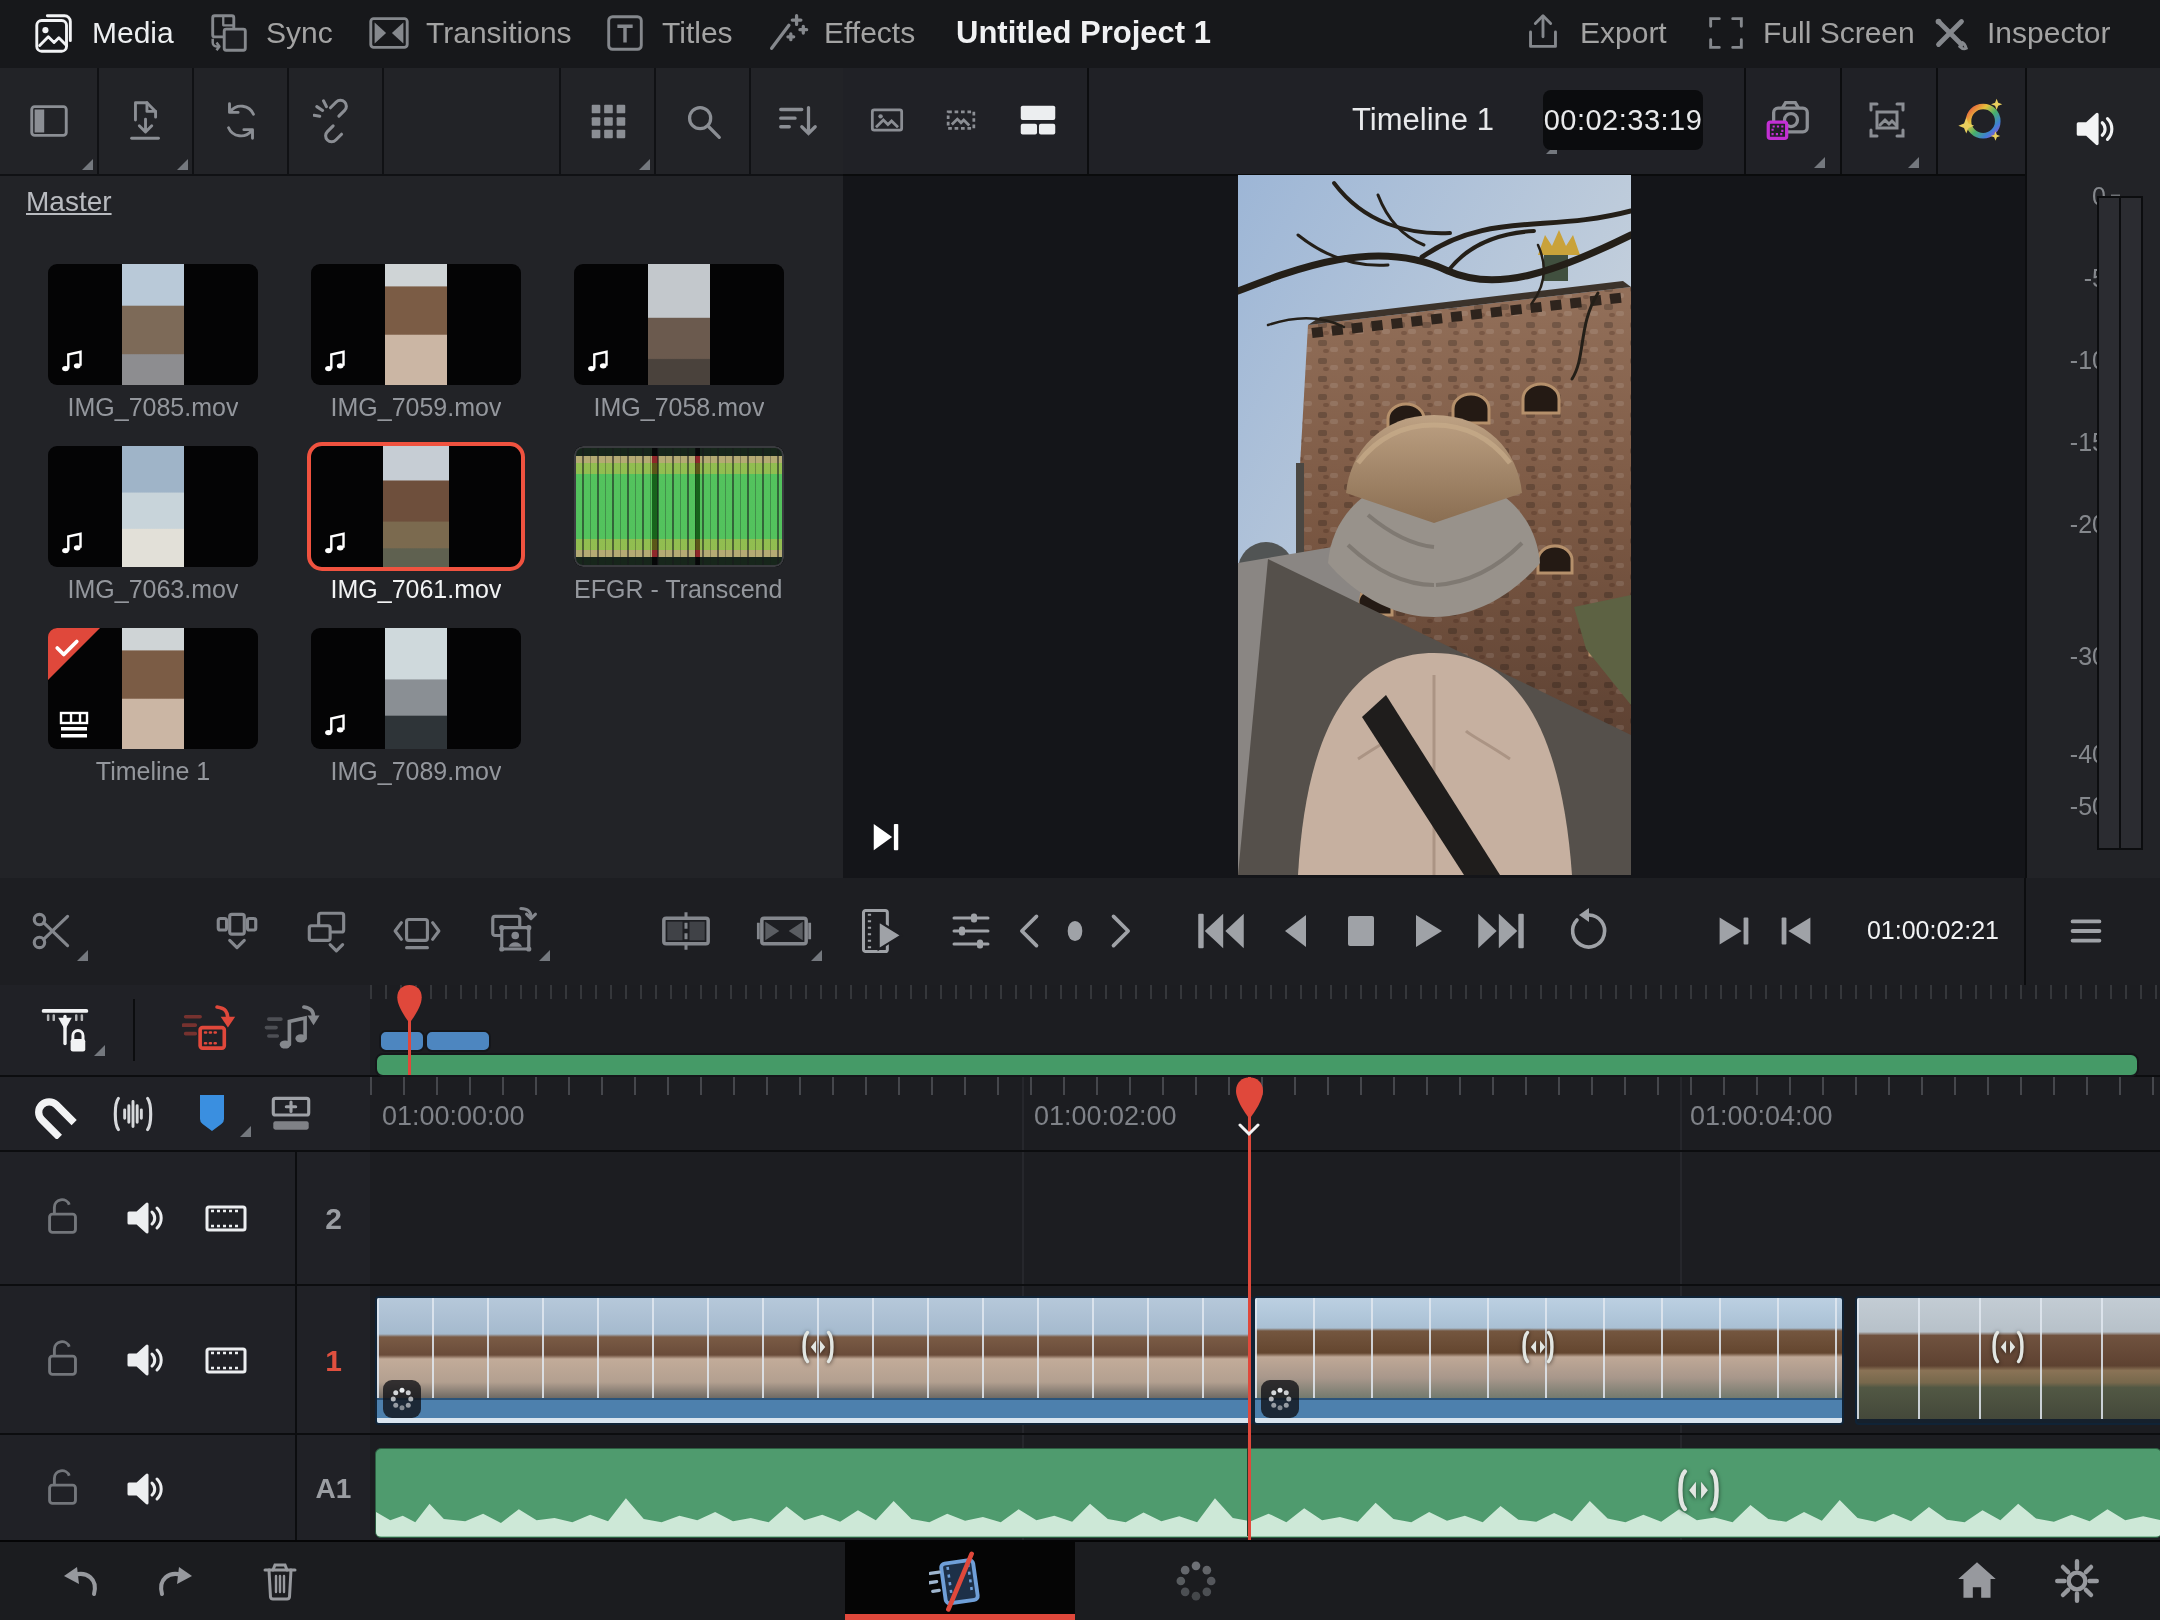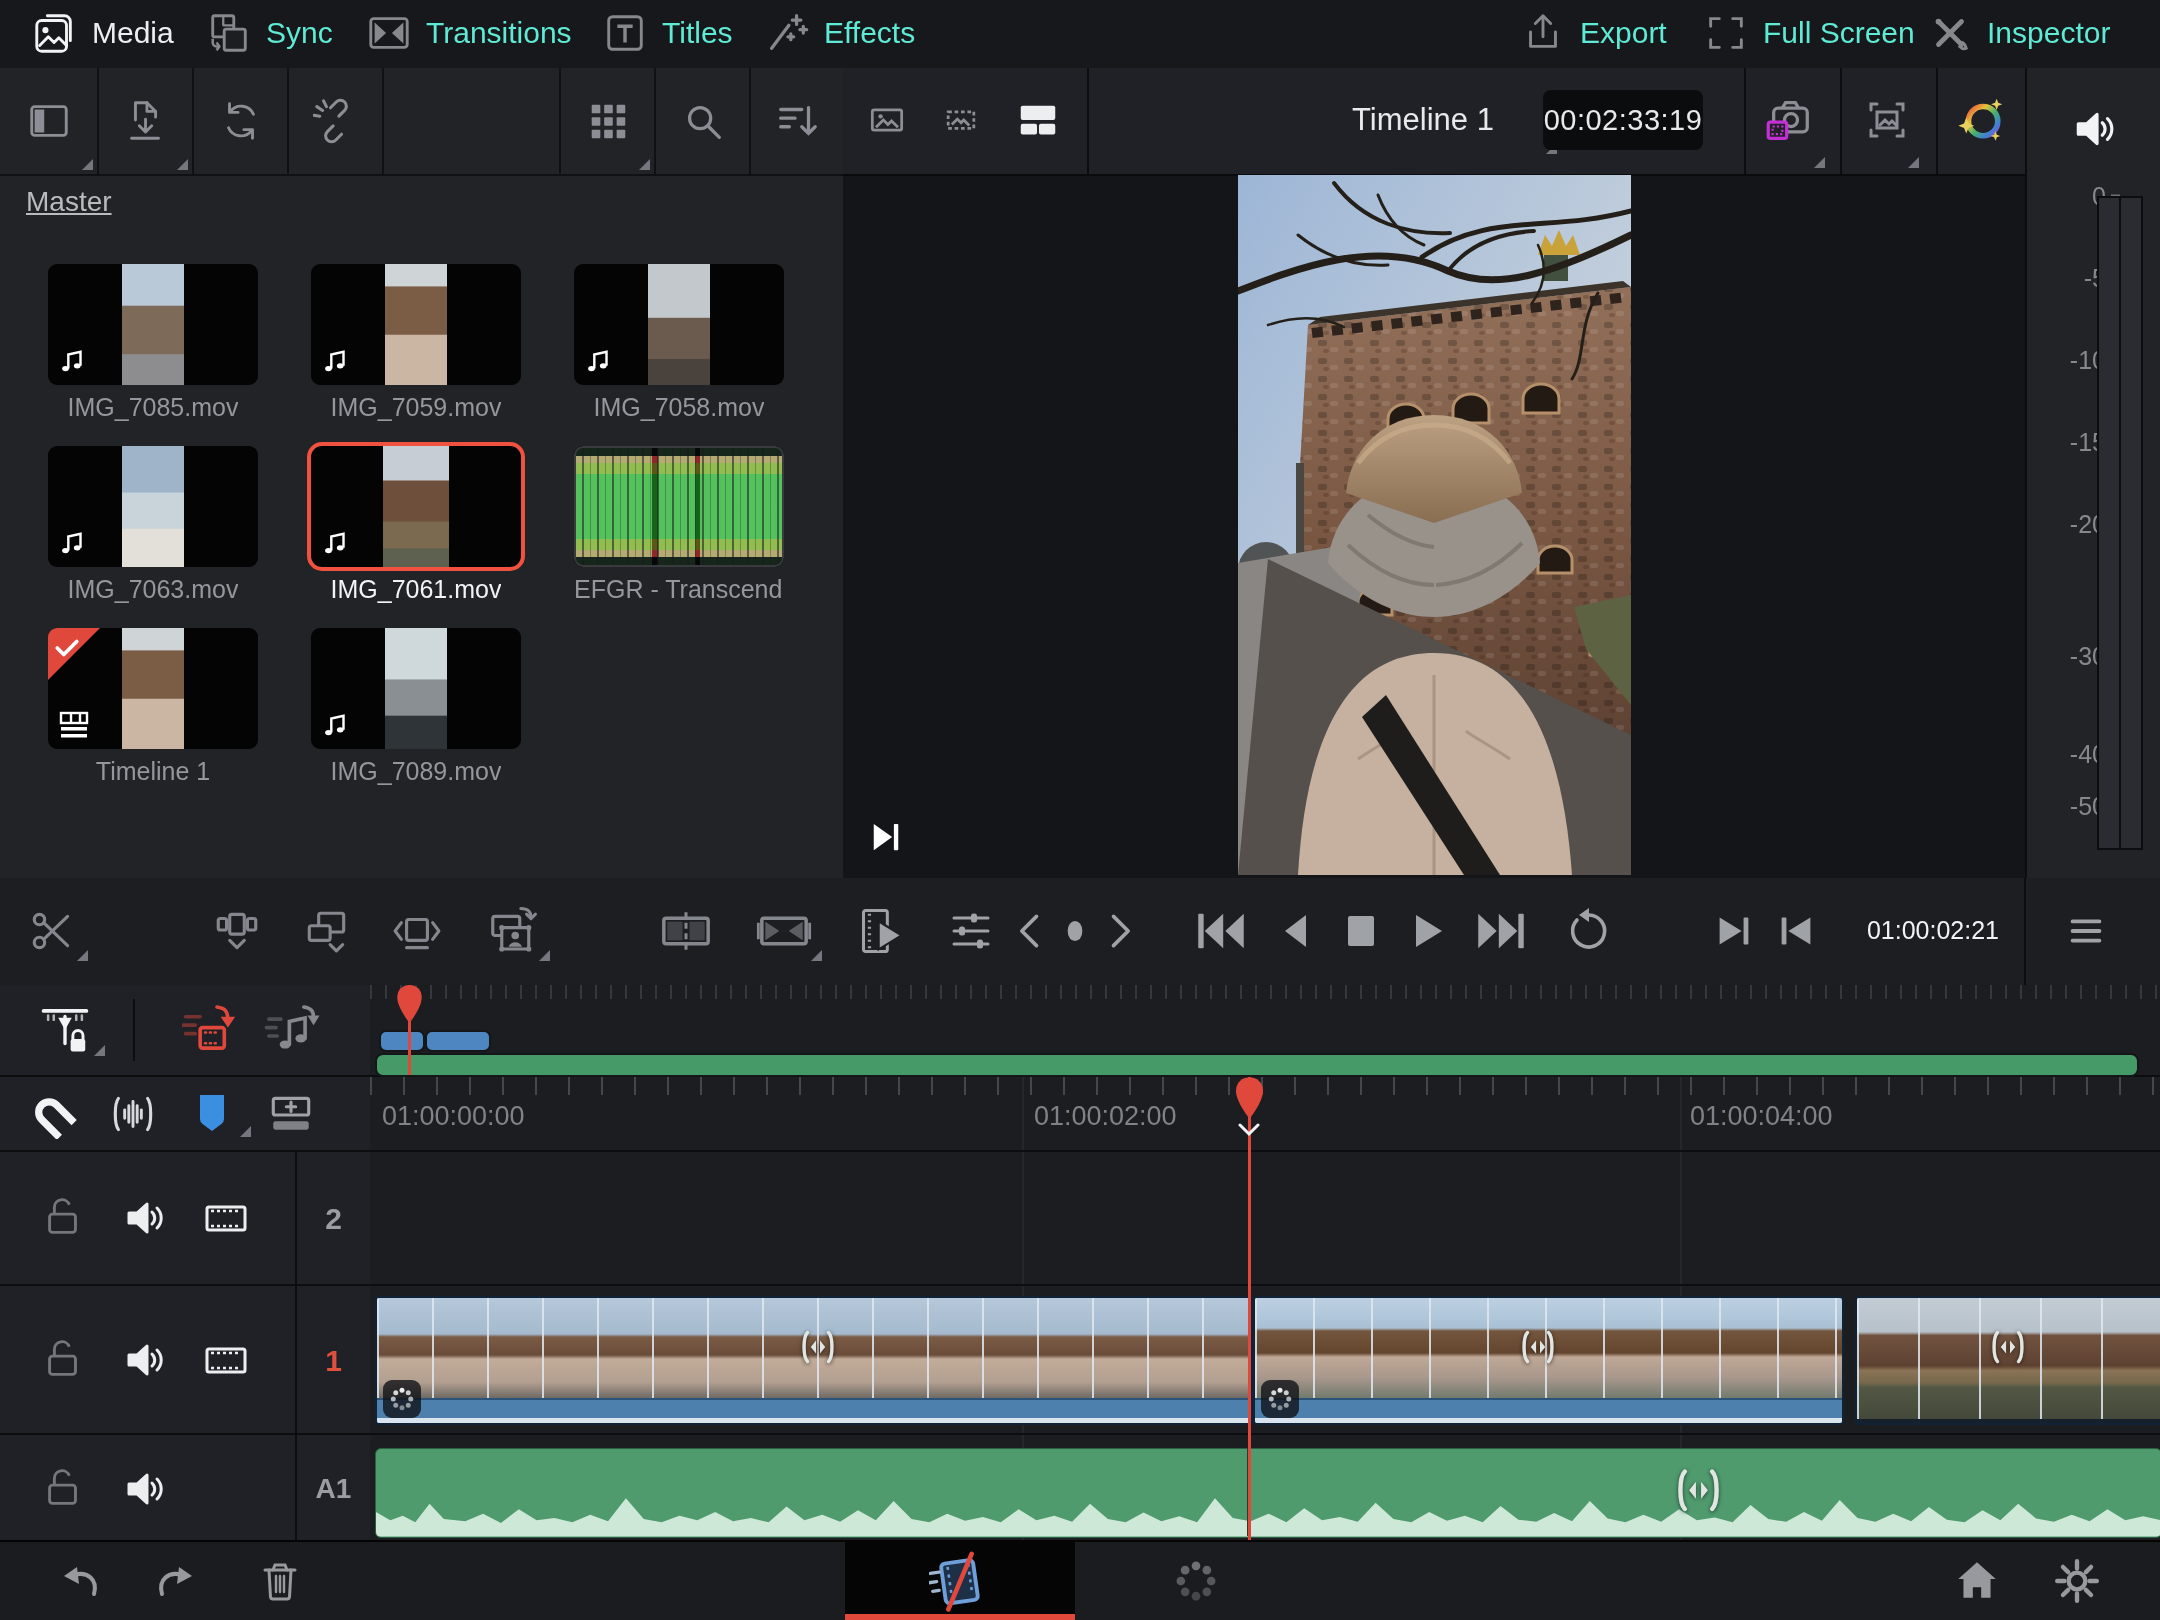--- a/index.html
+++ b/index.html
@@ -3,21 +3,21 @@
 <meta charset="utf-8">
 <style>
   html,body{margin:0;padding:0;background:#0c0d0f;}
   body{width:2160px;height:1620px;position:relative;font-family:"Liberation Sans",sans-serif;color:#c9cbd0;overflow:hidden;}
   .p{position:absolute;}
   .ic{display:block;}
   .tri{position:absolute;right:4px;bottom:4px;width:0;height:0;border-left:11px solid transparent;border-bottom:11px solid #74787e;}
   .vdiv{position:absolute;top:0;bottom:0;width:2px;background:#0c0d0f;}
   
   #topbar{left:0;top:0;width:2160px;height:68px;background:#17181b;border-bottom:2px solid #050506;}
-  .tab{position:absolute;top:0;height:66px;display:flex;align-items:center;gap:14px;color:#5eead4;font-size:30px;}
+  .tab{position:absolute;top:0;height:66px;display:flex;align-items:center;gap:14px;color:#a3a3a3;font-size:30px;}
   .tab.active{color:#eceef0;}
   .tab .ic{color:#85888d;}
   .tab.active .ic{color:#f2f3f5;}
   #proj-title{position:absolute;top:0;height:66px;display:flex;align-items:center;color:#f0f1f3;font-size:31px;font-weight:bold;}
   
   #media-panel{left:0;top:68px;width:843px;height:810px;background:#222327;}
   #mp-toolbar{position:absolute;left:0;top:0;width:843px;height:106px;border-bottom:2px solid #101114;display:flex;}
   .mpcell{position:relative;height:106px;display:flex;align-items:center;justify-content:center;color:#8b8e94;}
   .bR{border-right:2px solid #101114;} .bL{border-left:2px solid #101114;}
   #master-row{position:absolute;left:26px;top:118px;font-size:28px;color:#b9bbc0;text-decoration:underline;}
@@ -494,20 +494,21 @@
         <use href="#s-titles"></use>
       </svg>
     <span>Titles</span>
   </div>
   <div class="tab" style="left:764px">
     <svg class="ic" width="46" height="46">
         <use href="#s-effects"></use>
       </svg>
     <span>Effects</span>
   </div>
+  <div id="proj-title" style="left:956px">Untitled Project 1</div>
 
   <div class="tab" style="left:1520px">
     <svg class="ic" width="46" height="46">
         <use href="#s-export"></use>
       </svg>
     <span>Export</span>
   </div>
   <div class="tab" style="left:1703px">
     <svg class="ic" width="46" height="46">
         <use href="#s-fullscreen"></use>

